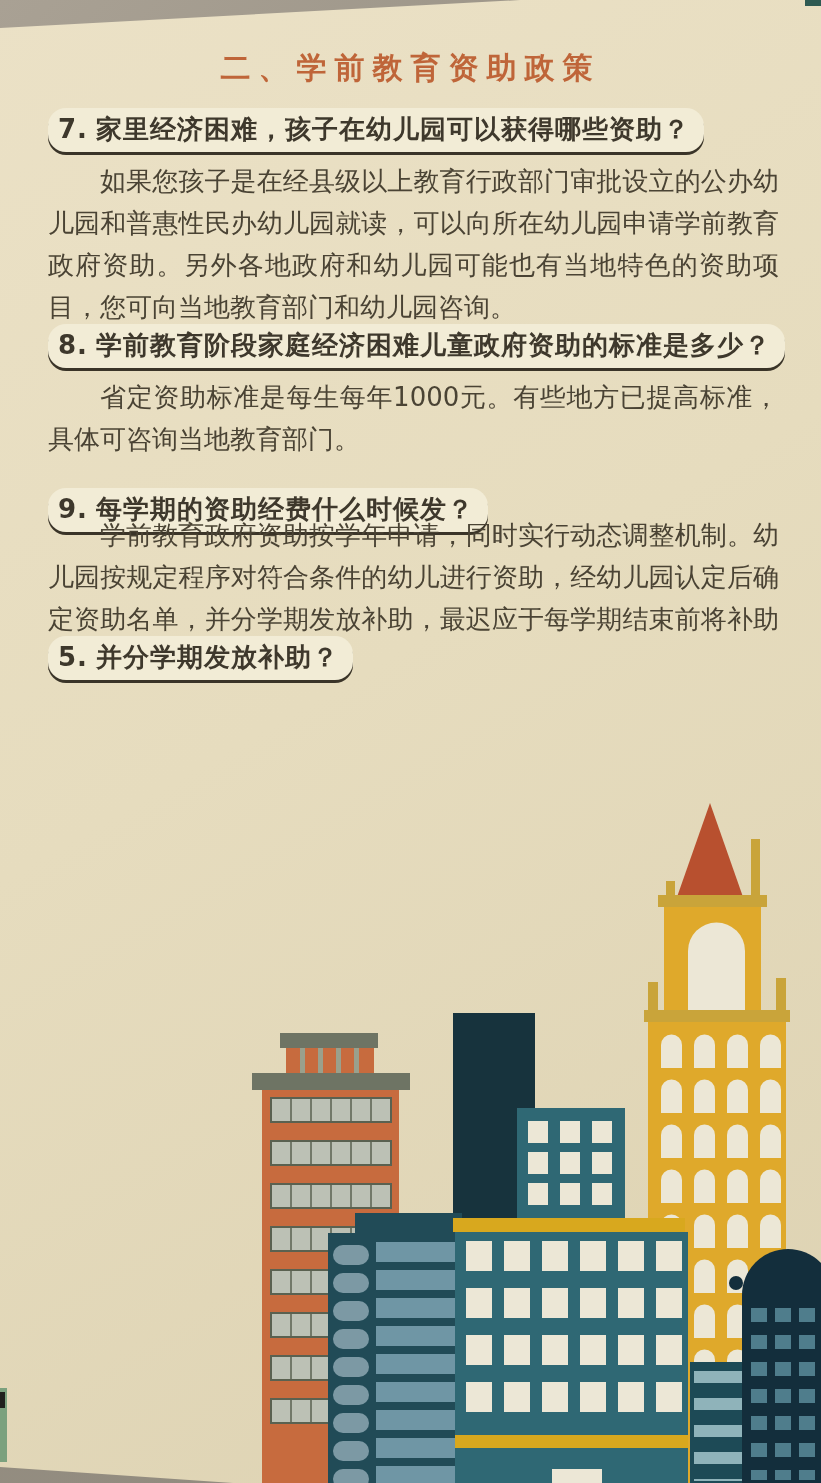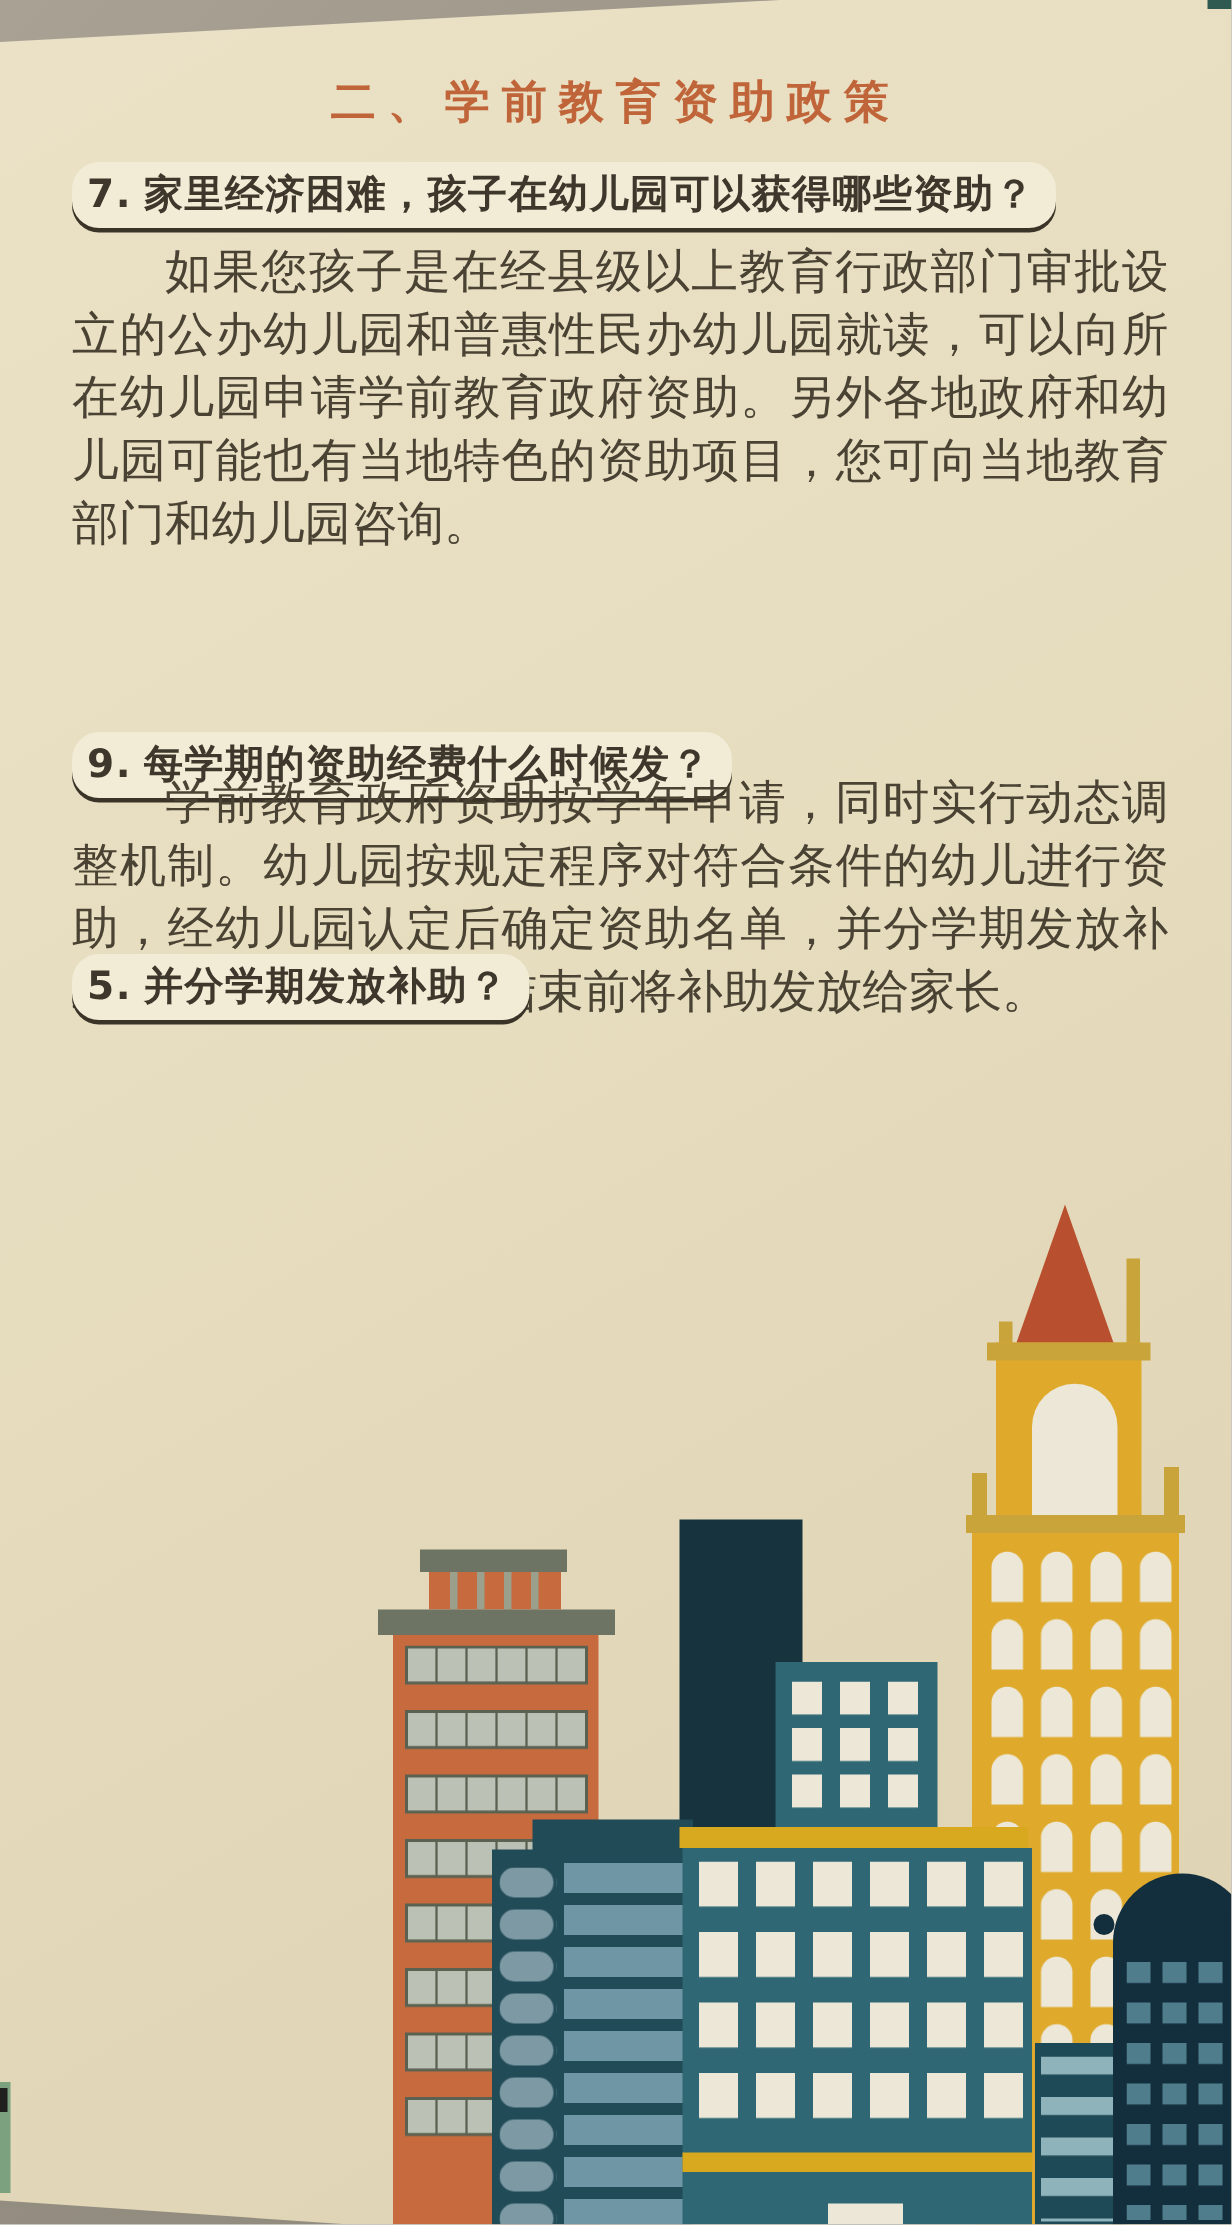--- a/index.html
+++ b/index.html
@@ -22,21 +22,21 @@
   .pill{
     display:inline-block;background:var(--highlight-pill,#f2ecd6);
     border-radius:18px;padding:4px 14px 5px 10px;
     box-shadow:0 3px 0 var(--underline,#3a3428);
     font-size:26px;font-weight:bold;color:var(--heading-text,#3e382c);
     letter-spacing:1px;white-space:nowrap;
   }
   .qnum{margin-right:8px;}
   .qa-a{
     position:absolute;left:48px;width:731px;margin:0;
-    font-size:31px;line-height:42px;letter-spacing:0;
+    font-size:26px;line-height:42px;letter-spacing:0;
     color:var(--body-text,#4a4334);text-indent:2em;text-align:justify;
   }
   .q1{top:108px}.a1{top:160px}
   .q2{top:324px}.a2{top:376px}
   .q3{top:488px}.a3{top:514px}
   .q4{top:636px}.a4{top:684px}
   .city{position:absolute;left:0;bottom:0;z-index:1;}
   .chip-tr{position:absolute;right:0;top:0;width:16px;height:6px;background:#2e5a52;z-index:2;}
   .sliver{position:absolute;left:0;top:1388px;width:7px;height:74px;background:#7ba17e;z-index:2;}
   .notch{position:absolute;left:0;top:1392px;width:5px;height:16px;background:#20201e;z-index:3;}
@@ -48,20 +48,26 @@
 
   <h1 class="title">二、学前教育资助政策</h1>
 
   <div class="qa-q q1">
     <span class="pill">
       <span class="qnum">7.</span><span>家里经济困难，孩子在幼儿园可以获得哪些资助？</span>
     </span>
   </div>
   <p class="qa-a a1">如果您孩子是在经县级以上教育行政部门审批设立的公办幼儿园和普惠性民办幼儿园就读，可以向所在幼儿园申请学前教育政府资助。另外各地政府和幼儿园可能也有当地特色的资助项目，您可向当地教育部门和幼儿园咨询。</p>
 
+  <div class="qa-q q2">
+    <span class="pill">
+      <span class="qnum">8.</span><span>学前教育阶段家庭经济困难儿童政府资助的标准是多少？</span>
+    </span>
+  </div>
+  <p class="qa-a a2">省定资助标准是每生每年1000元。有些地方已提高标准，具体可咨询当地教育部门。</p>
 
   <div class="qa-q q3">
     <span class="pill">
       <span class="qnum">9.</span><span>每学期的资助经费什么时候发？</span>
     </span>
   </div>
   <p class="qa-a a3">学前教育政府资助按学年申请，同时实行动态调整机制。幼儿园按规定程序对符合条件的幼儿进行资助，经幼儿园认定后确定资助名单，并分学期发放补助，最迟应于每学期结束前将补助发放给家长。</p>
 
   <div class="qa-q q4">
     <span class="pill">

